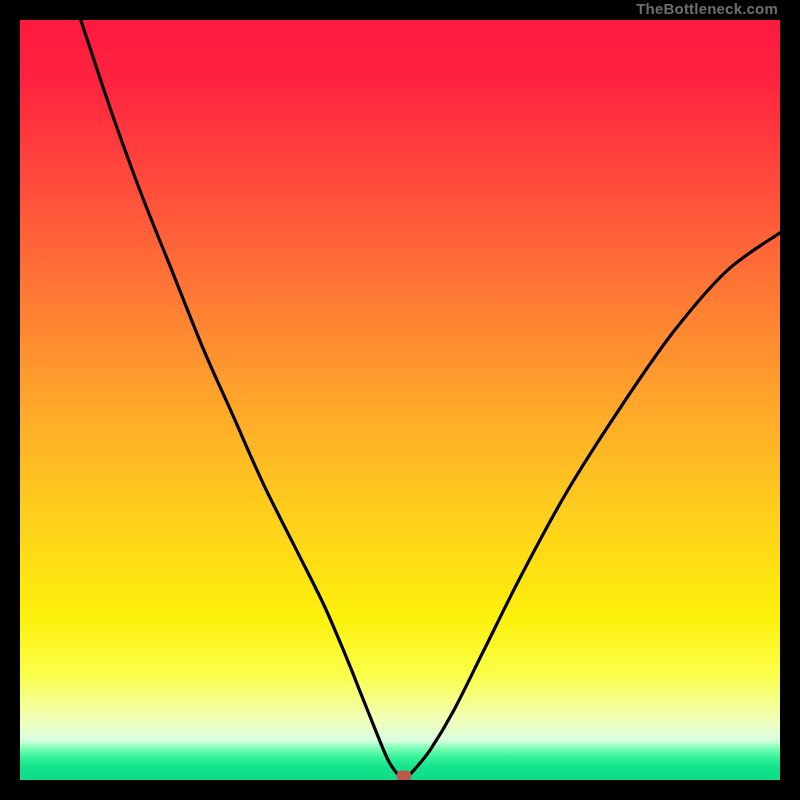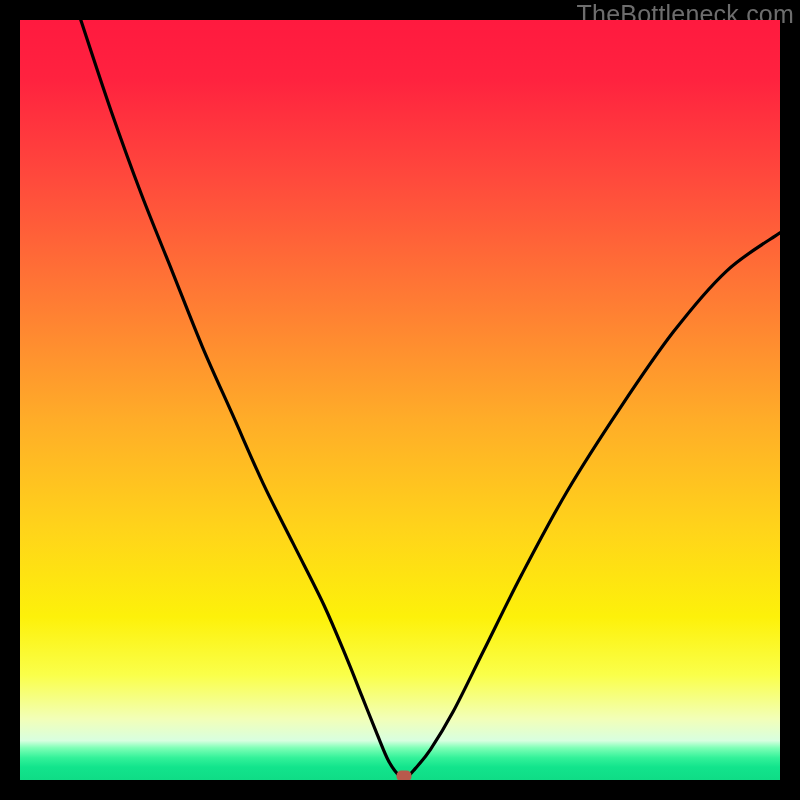--- a/index.html
+++ b/index.html
@@ -56,25 +56,25 @@
     background: linear-gradient(to bottom,
       #7dffb6 0%,
       #34f29a 30%,
       #12e48c 60%,
       #0fdc86 100%
     );
   }
   .watermark {
     position: absolute;
     top: 0px;
-    right: 6px;
+    right: 22px;
     color: #6d6d6d;
-    font-size: 25px;
+    font-size: 15px;
     letter-spacing: 0.2px;
-    font-weight: 400;
+    font-weight: 700;
   }
   svg.curve {
     position: absolute;
     left: 0;
     top: 0;
     width: 760px;
     height: 760px;
   }
   .marker {
     position: absolute;

